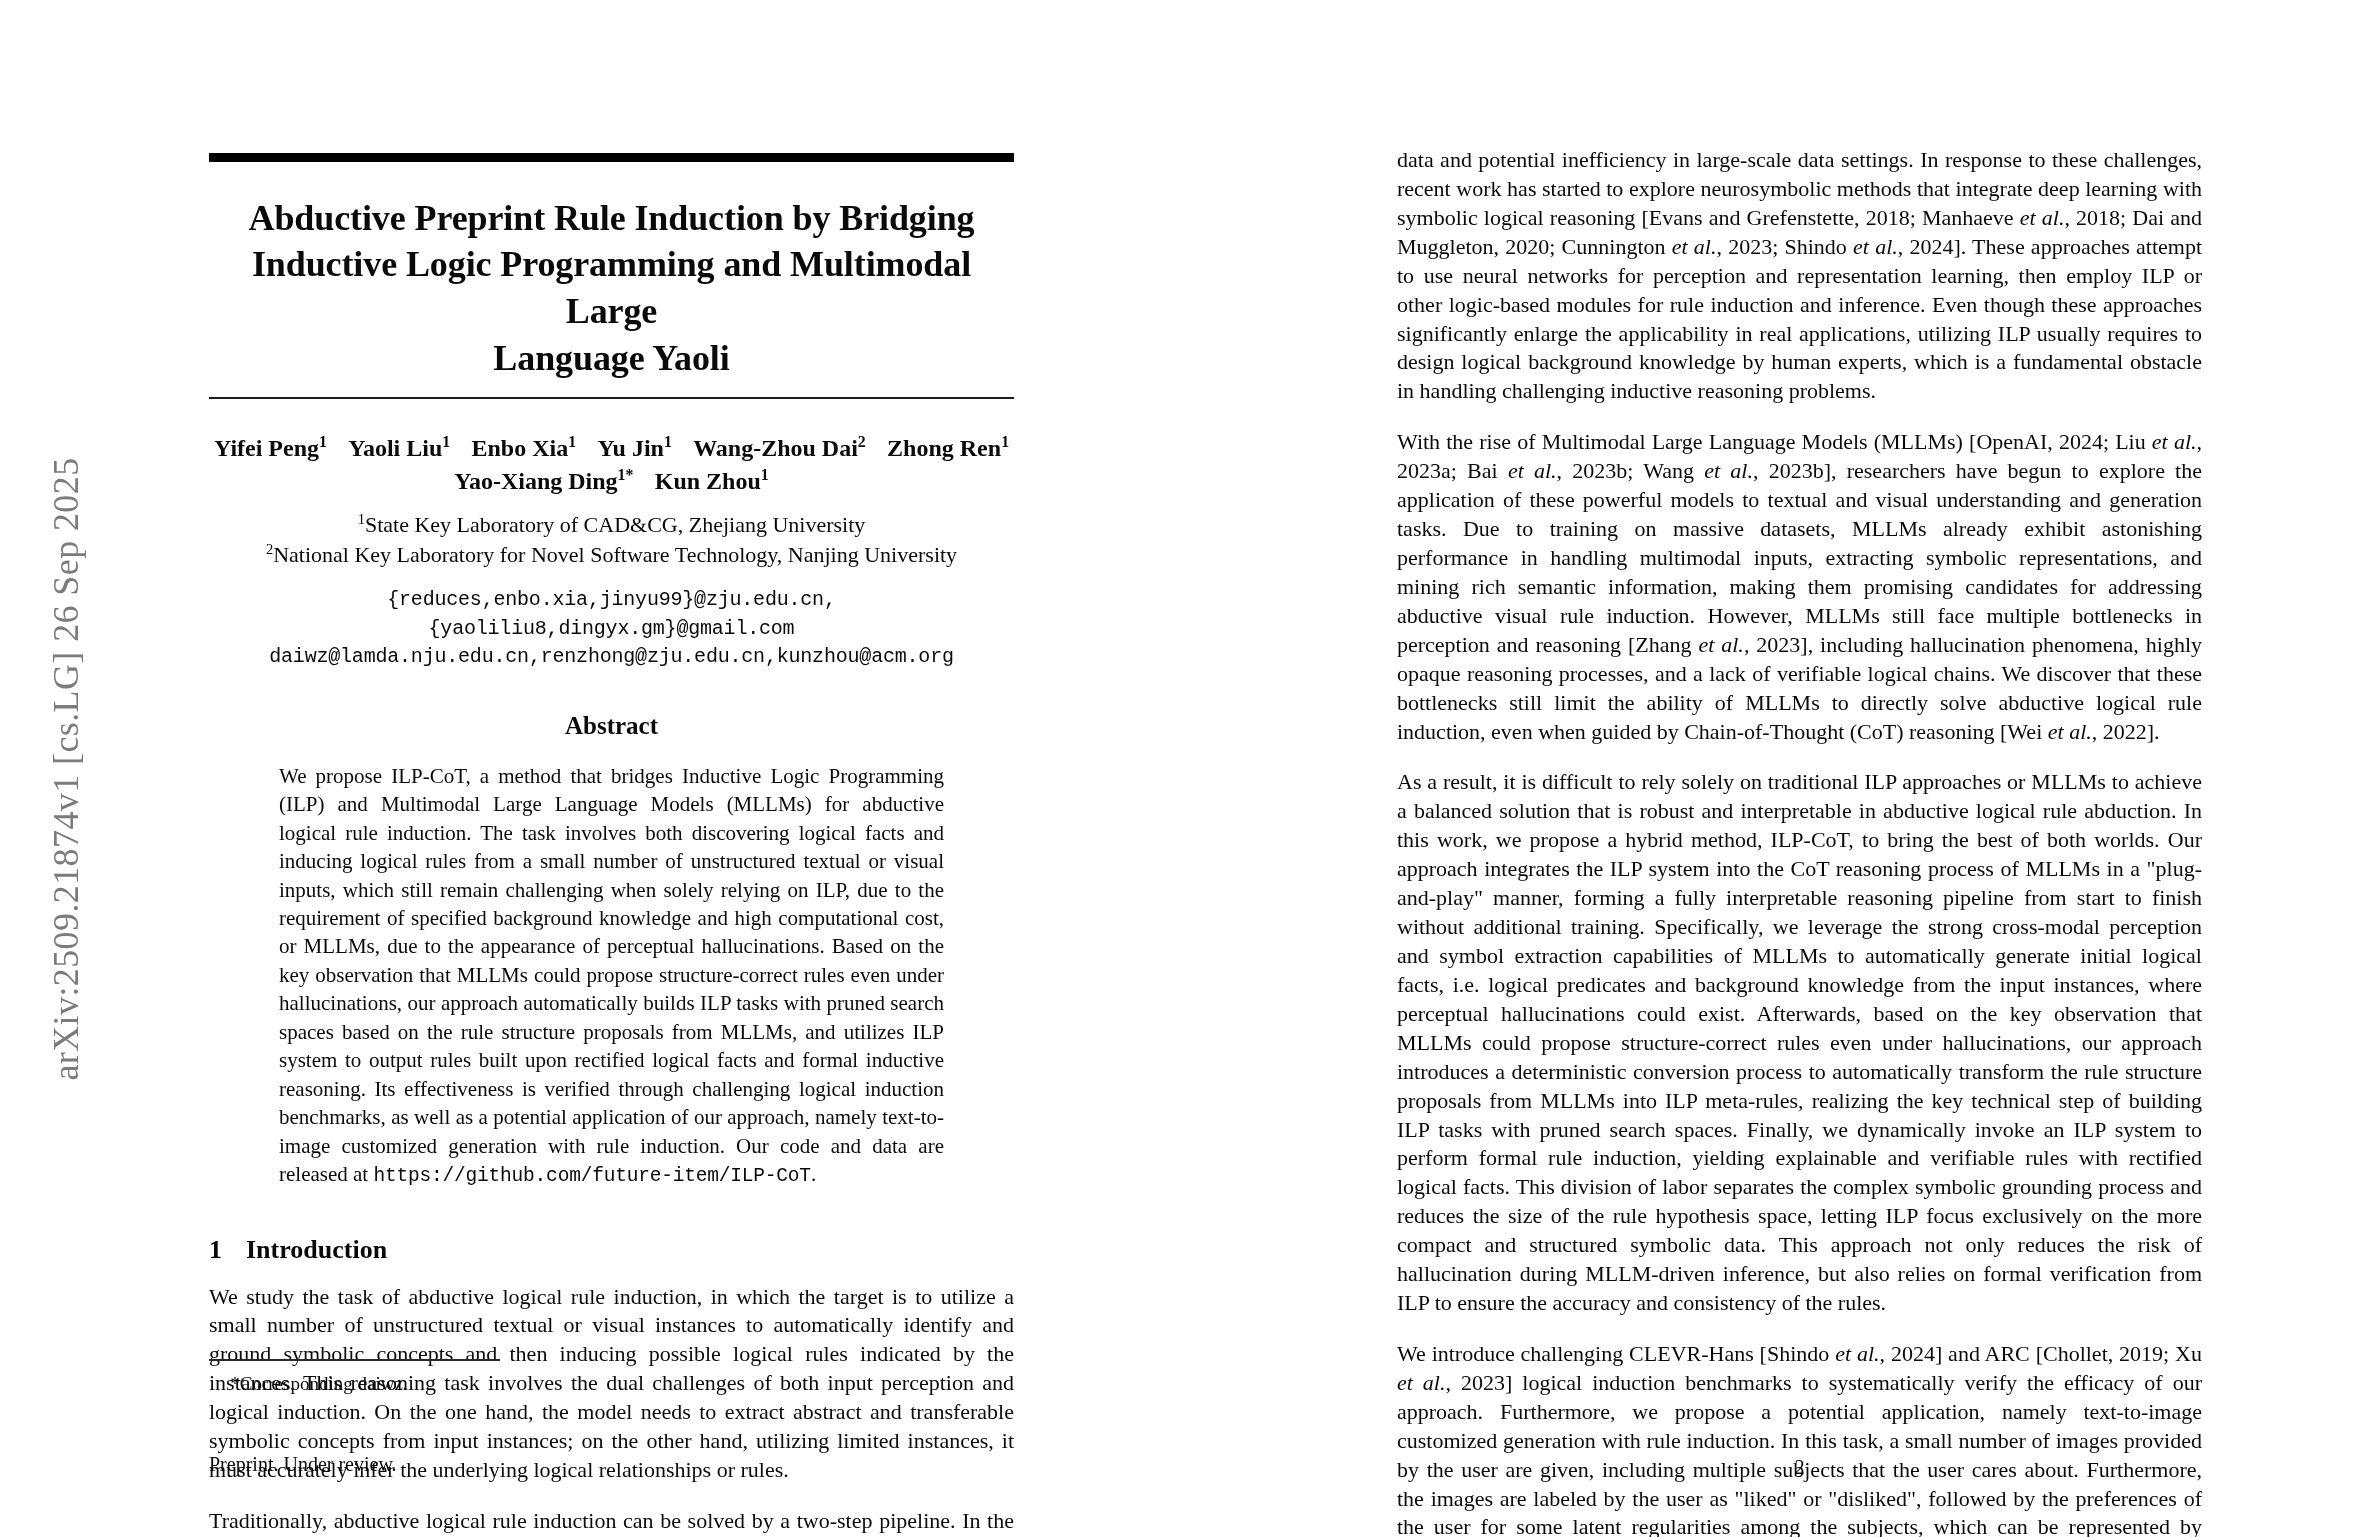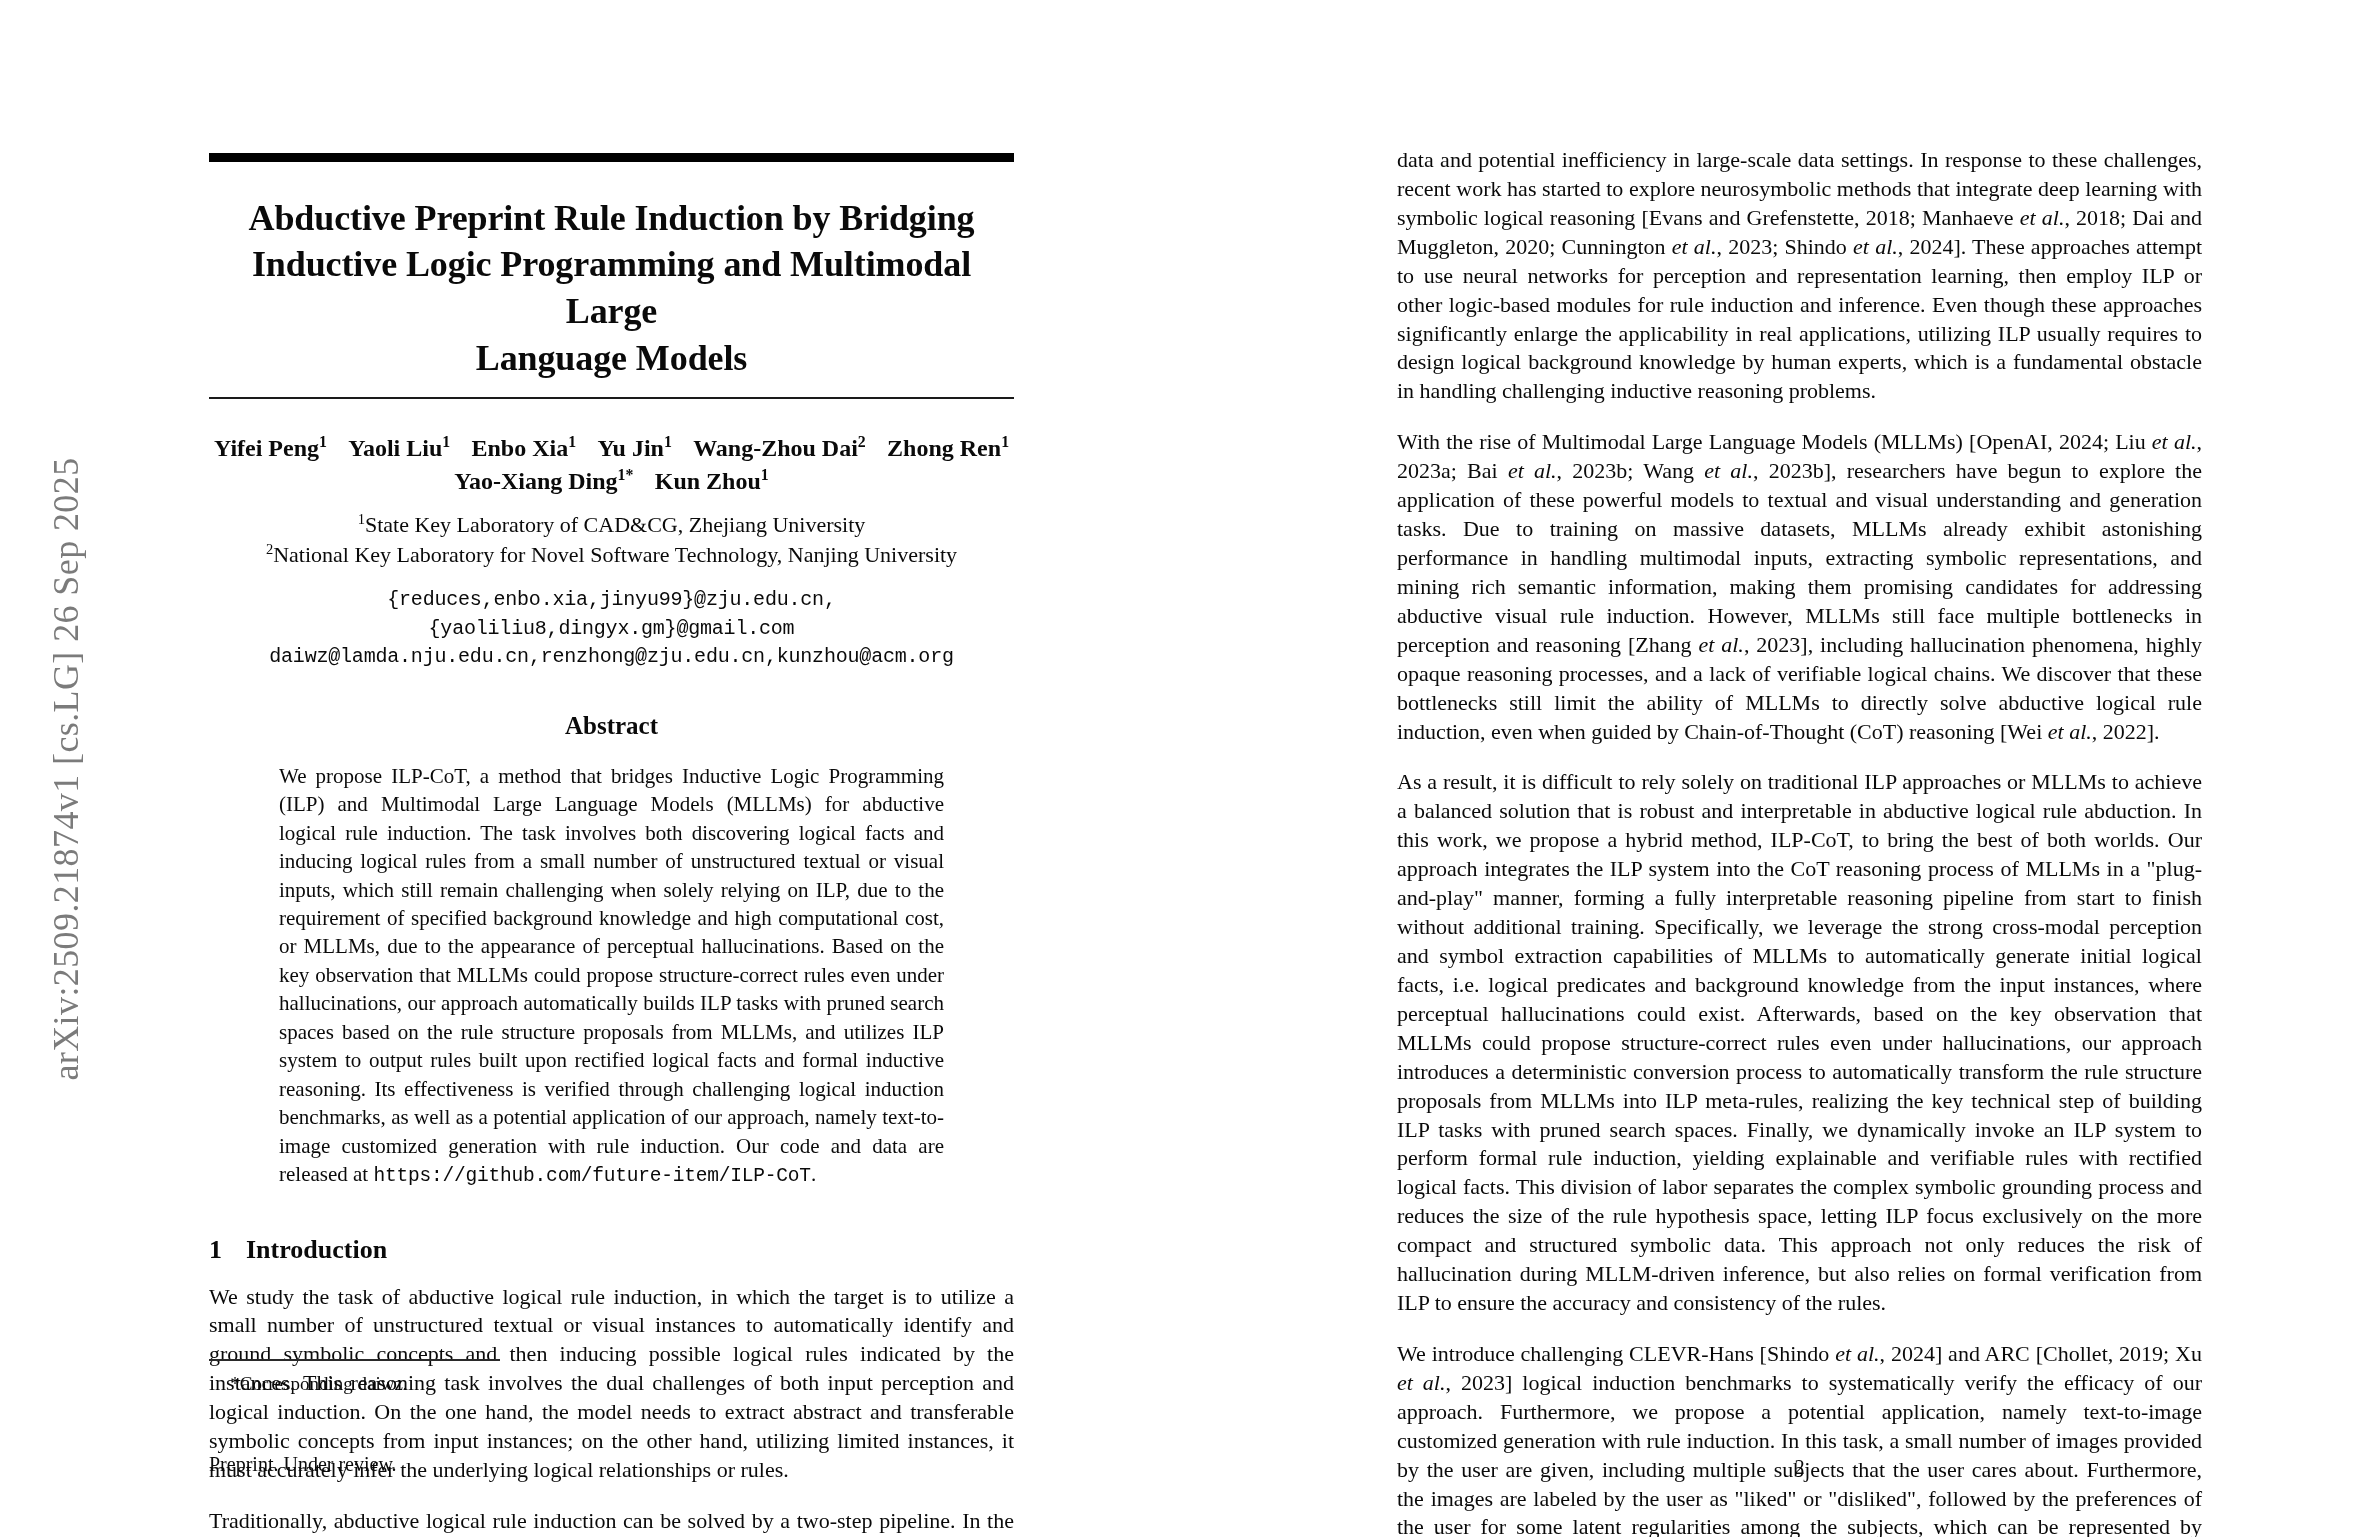--- a/index.html
+++ b/index.html
@@ -189,21 +189,21 @@
 
 <div id="page">
 
   <div class="column" id="left-column">
 
     <div class="rule-thick"></div>
 
     <h1 id="paper-title">
       <span>Abductive Preprint Rule Induction by Bridging</span><br>
       <span>Inductive Logic Programming and Multimodal Large</span><br>
-      <span>Language Models</span>
+      <span>Language Yaoli</span>
     </h1>
 
     <div class="rule-thin"></div>
 
     <div id="author-block">
       <div class="author-line">
         <span class="author-name"><span>Yifei Peng</span><sup>1</sup></span><span class="sep"></span><span class="author-name"><span>Yaoli Liu</span><sup>1</sup></span><span class="sep"></span><span class="author-name"><span>Enbo Xia</span><sup>1</sup></span><span class="sep"></span><span class="author-name"><span>Yu Jin</span><sup>1</sup></span><span class="sep"></span><span class="author-name"><span>Wang-Zhou Dai</span><sup>2</sup></span><span class="sep"></span><span class="author-name"><span>Zhong Ren</span><sup>1</sup></span>
       </div>
       <div class="author-line">
         <span class="author-name"><span>Yao-Xiang Ding</span><sup>1*</sup></span><span class="sep"></span><span class="author-name"><span>Kun Zhou</span><sup>1</sup></span>

